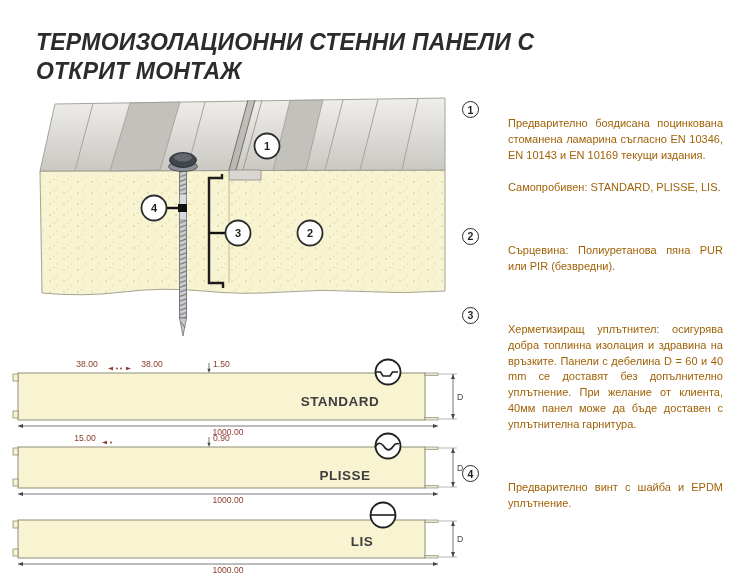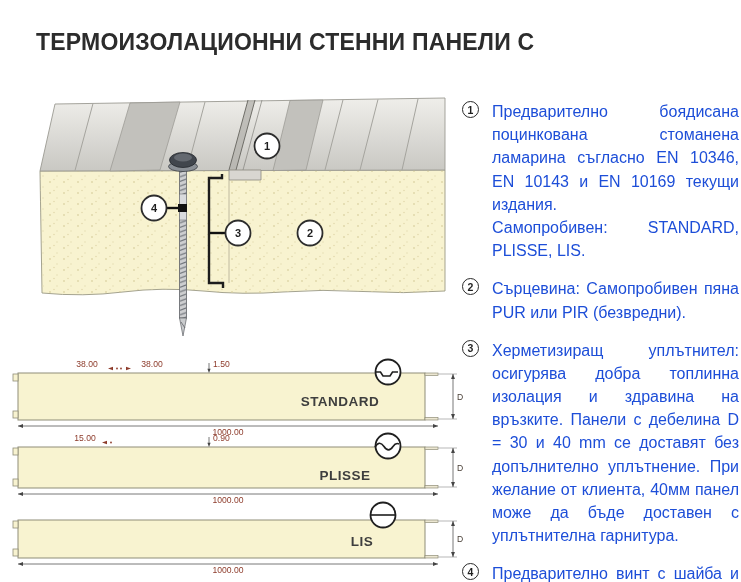--- a/index.html
+++ b/index.html
@@ -2,50 +2,51 @@
 <html><head>
 <meta charset="utf-8">
 <style>
   html,body{margin:0;padding:0;}
   body{
     width:741px;height:582px;position:relative;background:#ffffff;
     font-family:"Liberation Sans",sans-serif;overflow:hidden;
   }
   .title{
     position:absolute;left:36px;top:13px;width:620px;
-    font-size:23px;font-weight:700;color:#2c2c2c;line-height:1.24;letter-spacing:.2px;
+    font-size:23px;font-weight:700;color:#2c2c2c;line-height:1.24;letter-spacing:.2px;font-style:italic;
   }
   .title span{display:block;}
   #diagram3d{position:absolute;left:33px;top:90px;width:420px;height:258px;}
   #profiles{position:absolute;left:10px;top:355px;width:470px;height:227px;}
   .specs{
     position:absolute;left:462px;top:100px;width:277px;
     display:flex;flex-direction:column;gap:15px;
   }
   .spec{position:relative;padding-left:30px;}
   .spec .num{
     position:absolute;left:0;top:1px;width:17px;height:17px;box-sizing:border-box;
     border:1.8px solid #2a2a2a;border-radius:50%;
     display:flex;align-items:center;justify-content:center;
     font-size:10.5px;font-weight:700;color:#1f1f1f;background:#fff;
   }
   .spec p{
-    margin:0;font-size:16px;line-height:1.45;color:#1d4ed8;text-align:justify;
+    margin:16px;font-size:11px;line-height:1.45;color:#a16207;text-align:justify;
   }
   svg text{font-family:"Liberation Sans",sans-serif;}
   .dimtxt{fill:#8d3b2b;font-size:8.6px;}
   .dlabel{fill:#4a4038;font-size:8.6px;}
   .proflabel{fill:#3e3e3e;font-size:13.5px;font-weight:700;letter-spacing:.5px;}
   .callout-num{fill:#1e1e1e;font-size:11px;font-weight:700;text-anchor:middle;}
 </style>
 </head>
 <body>
 
 <h1 class="title">
   <span>ТЕРМОИЗОЛАЦИОННИ СТЕННИ ПАНЕЛИ С</span>
+  <span>ОТКРИТ МОНТАЖ</span>
 </h1>
 
 <svg id="diagram3d" viewBox="0 0 420 258">
   <defs>
     <linearGradient id="metalGrad" x1="0" y1="0" x2="0" y2="1">
       <stop offset="0" stop-color="#efeeea"></stop>
       <stop offset="1" stop-color="#c9c8c3"></stop>
     </linearGradient>
     <pattern id="speck" width="14" height="11" patternUnits="userSpaceOnUse">
       <circle cx="3" cy="4" r="0.9" fill="#d9cfa0"></circle>
@@ -122,25 +123,25 @@
 </svg>
 
 <div class="specs">
   <div class="spec">
     <span class="num">1</span>
     <p>Предварително боядисана поцинкована стоманена ламарина съгласно EN 10346, EN 10143 и EN 10169 текущи издания.</p>
     <p>Самопробивен: STANDARD, PLISSE, LIS.</p>
   </div>
   <div class="spec">
     <span class="num">2</span>
-    <p>Сърцевина: Самопробивен пяна PUR или PIR (безвредни).</p>
+    <p>Сърцевина: Полиуретанова пяна PUR или PIR (безвредни).</p>
   </div>
   <div class="spec">
     <span class="num">3</span>
-    <p>Херметизиращ уплътнител: осигурява добра топлинна изолация и здравина на връзките. Панели с дебелина D = 30 и 40 mm се доставят без допълнително уплътнение. При желание от клиента, 40мм панел може да бъде доставен с уплътнителна гарнитура.</p>
+    <p>Херметизиращ уплътнител: осигурява добра топлинна изолация и здравина на връзките. Панели с дебелина D = 60 и 40 mm се доставят без допълнително уплътнение. При желание от клиента, 40мм панел може да бъде доставен с уплътнителна гарнитура.</p>
   </div>
   <div class="spec">
     <span class="num">4</span>
     <p>Предварително винт с шайба и EPDM уплътнение.</p>
   </div>
 </div>
 
 <svg id="profiles" viewBox="0 0 470 227">
   <defs>
     <marker id="mArr" viewBox="0 0 10 10" refX="9" refY="5" markerWidth="6" markerHeight="6" markerUnits="userSpaceOnUse" orient="auto-start-reverse">

